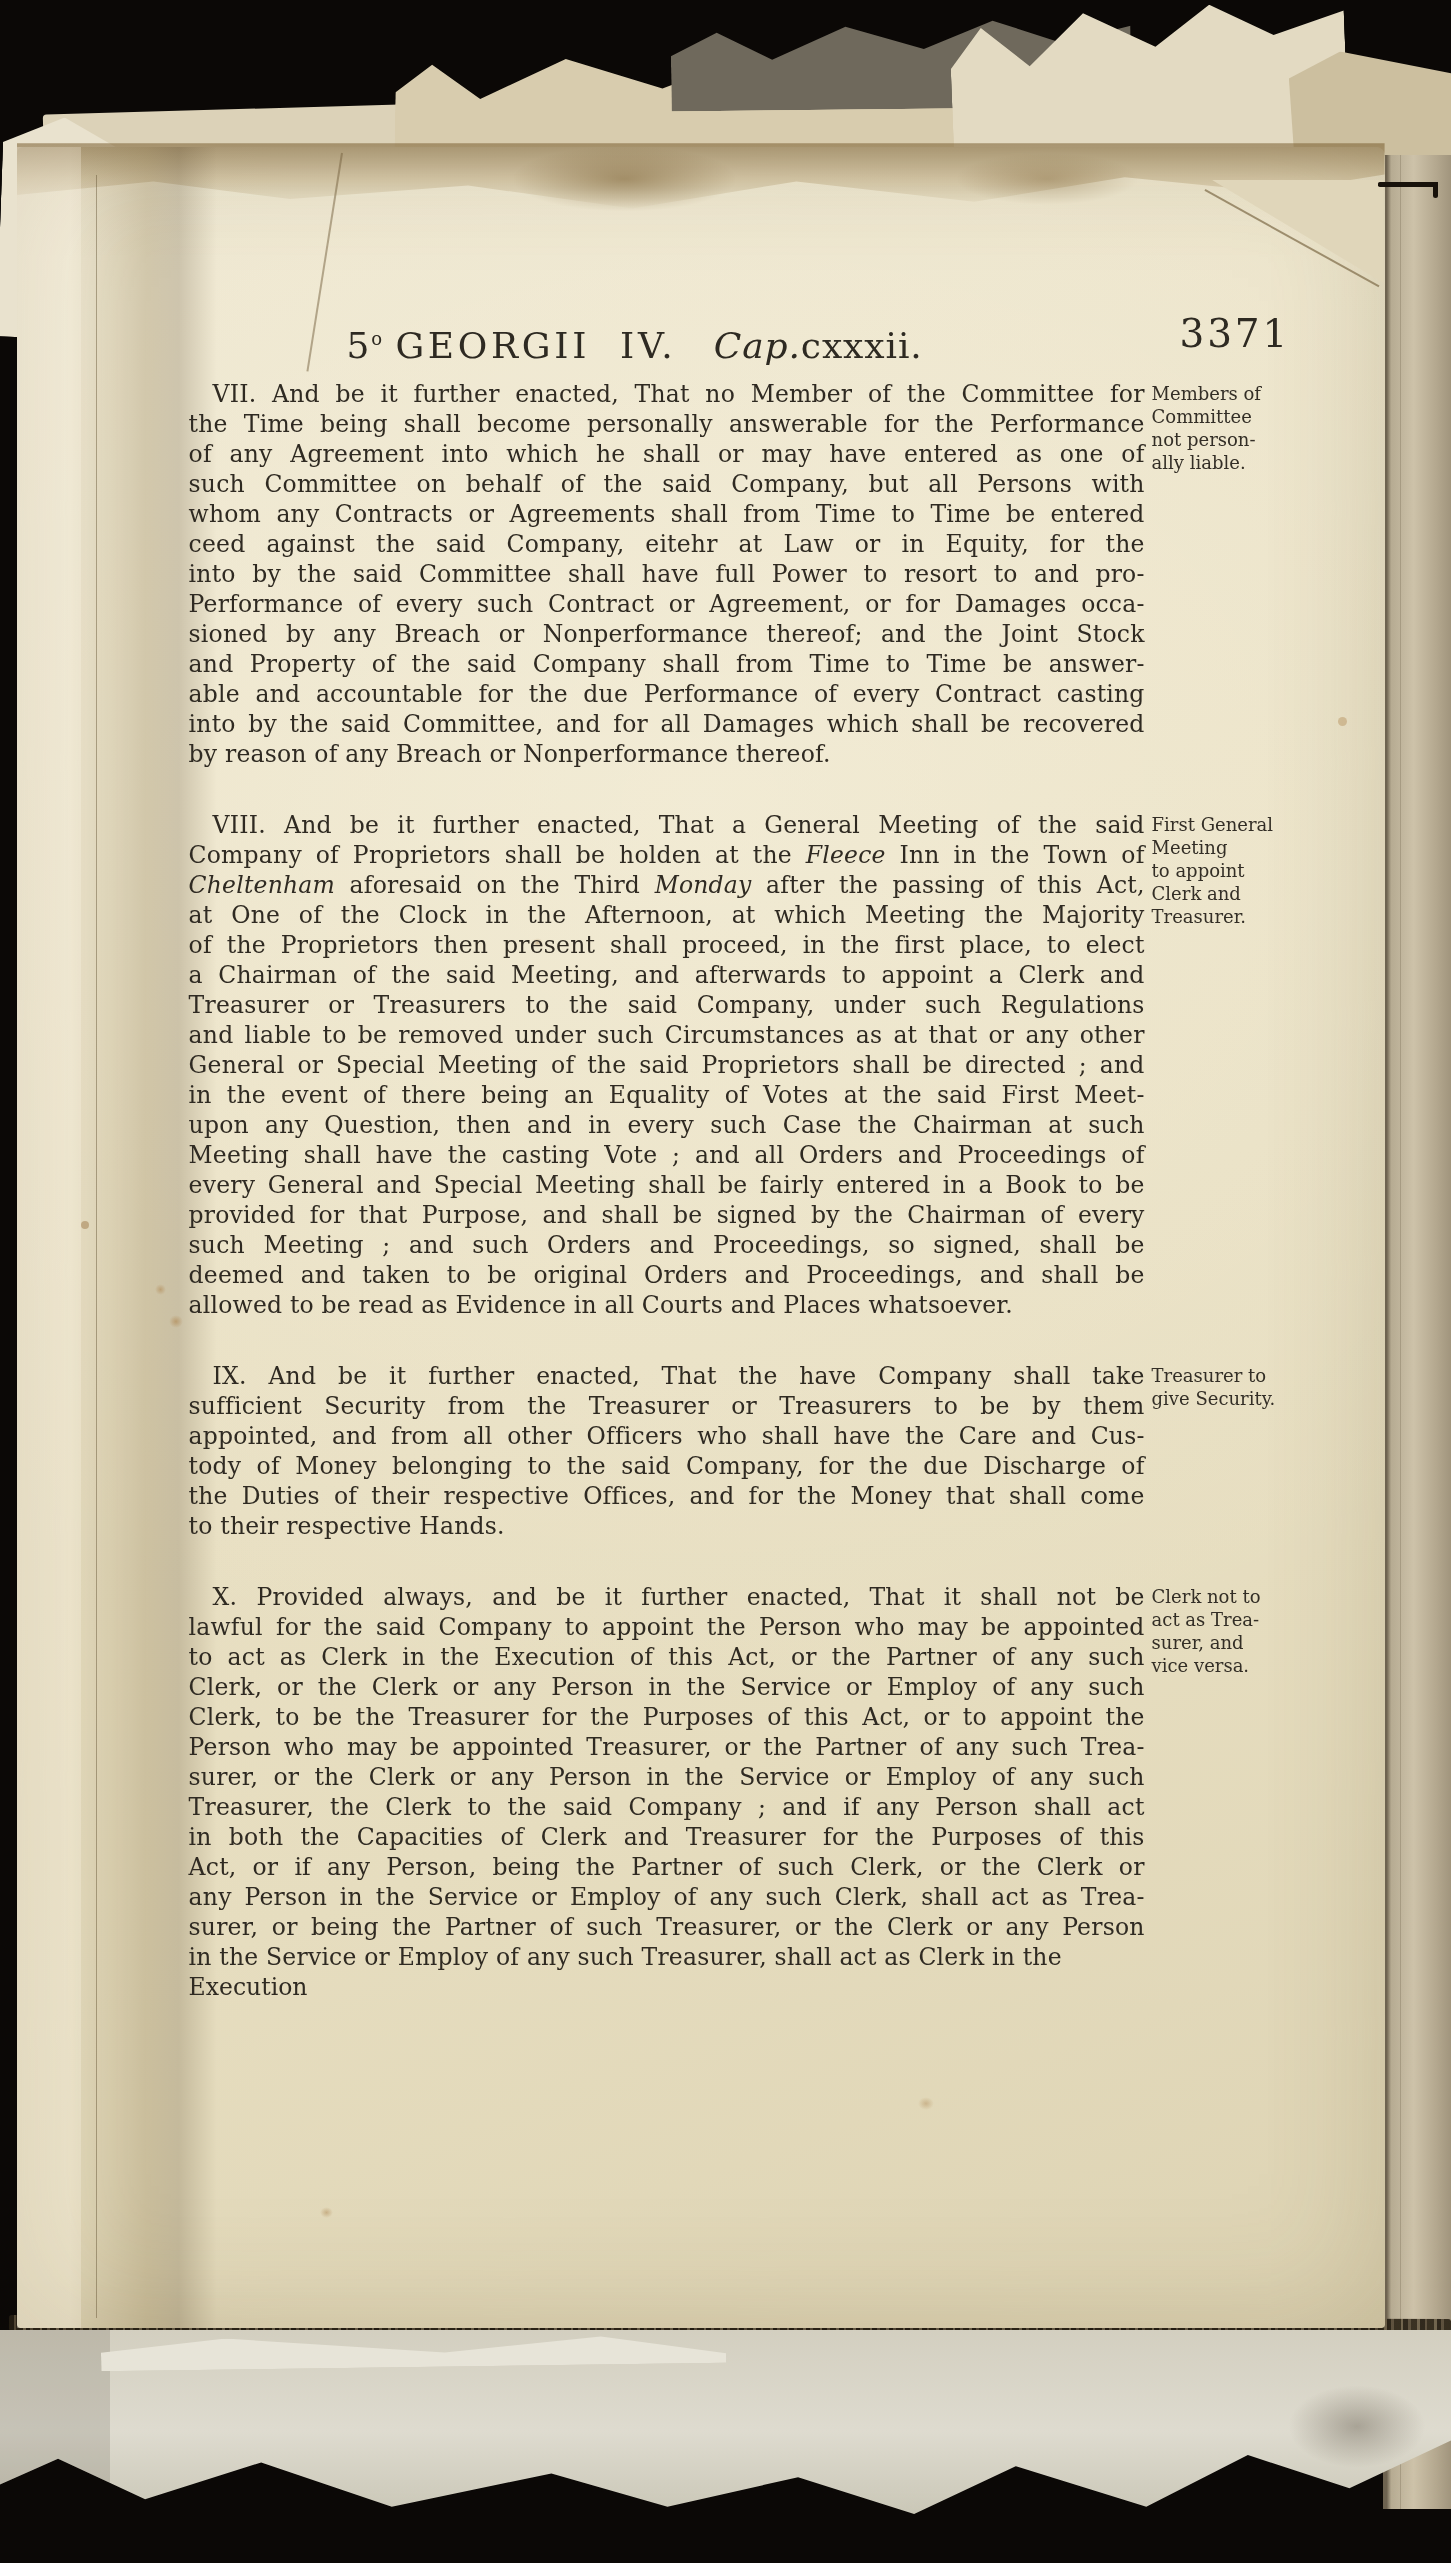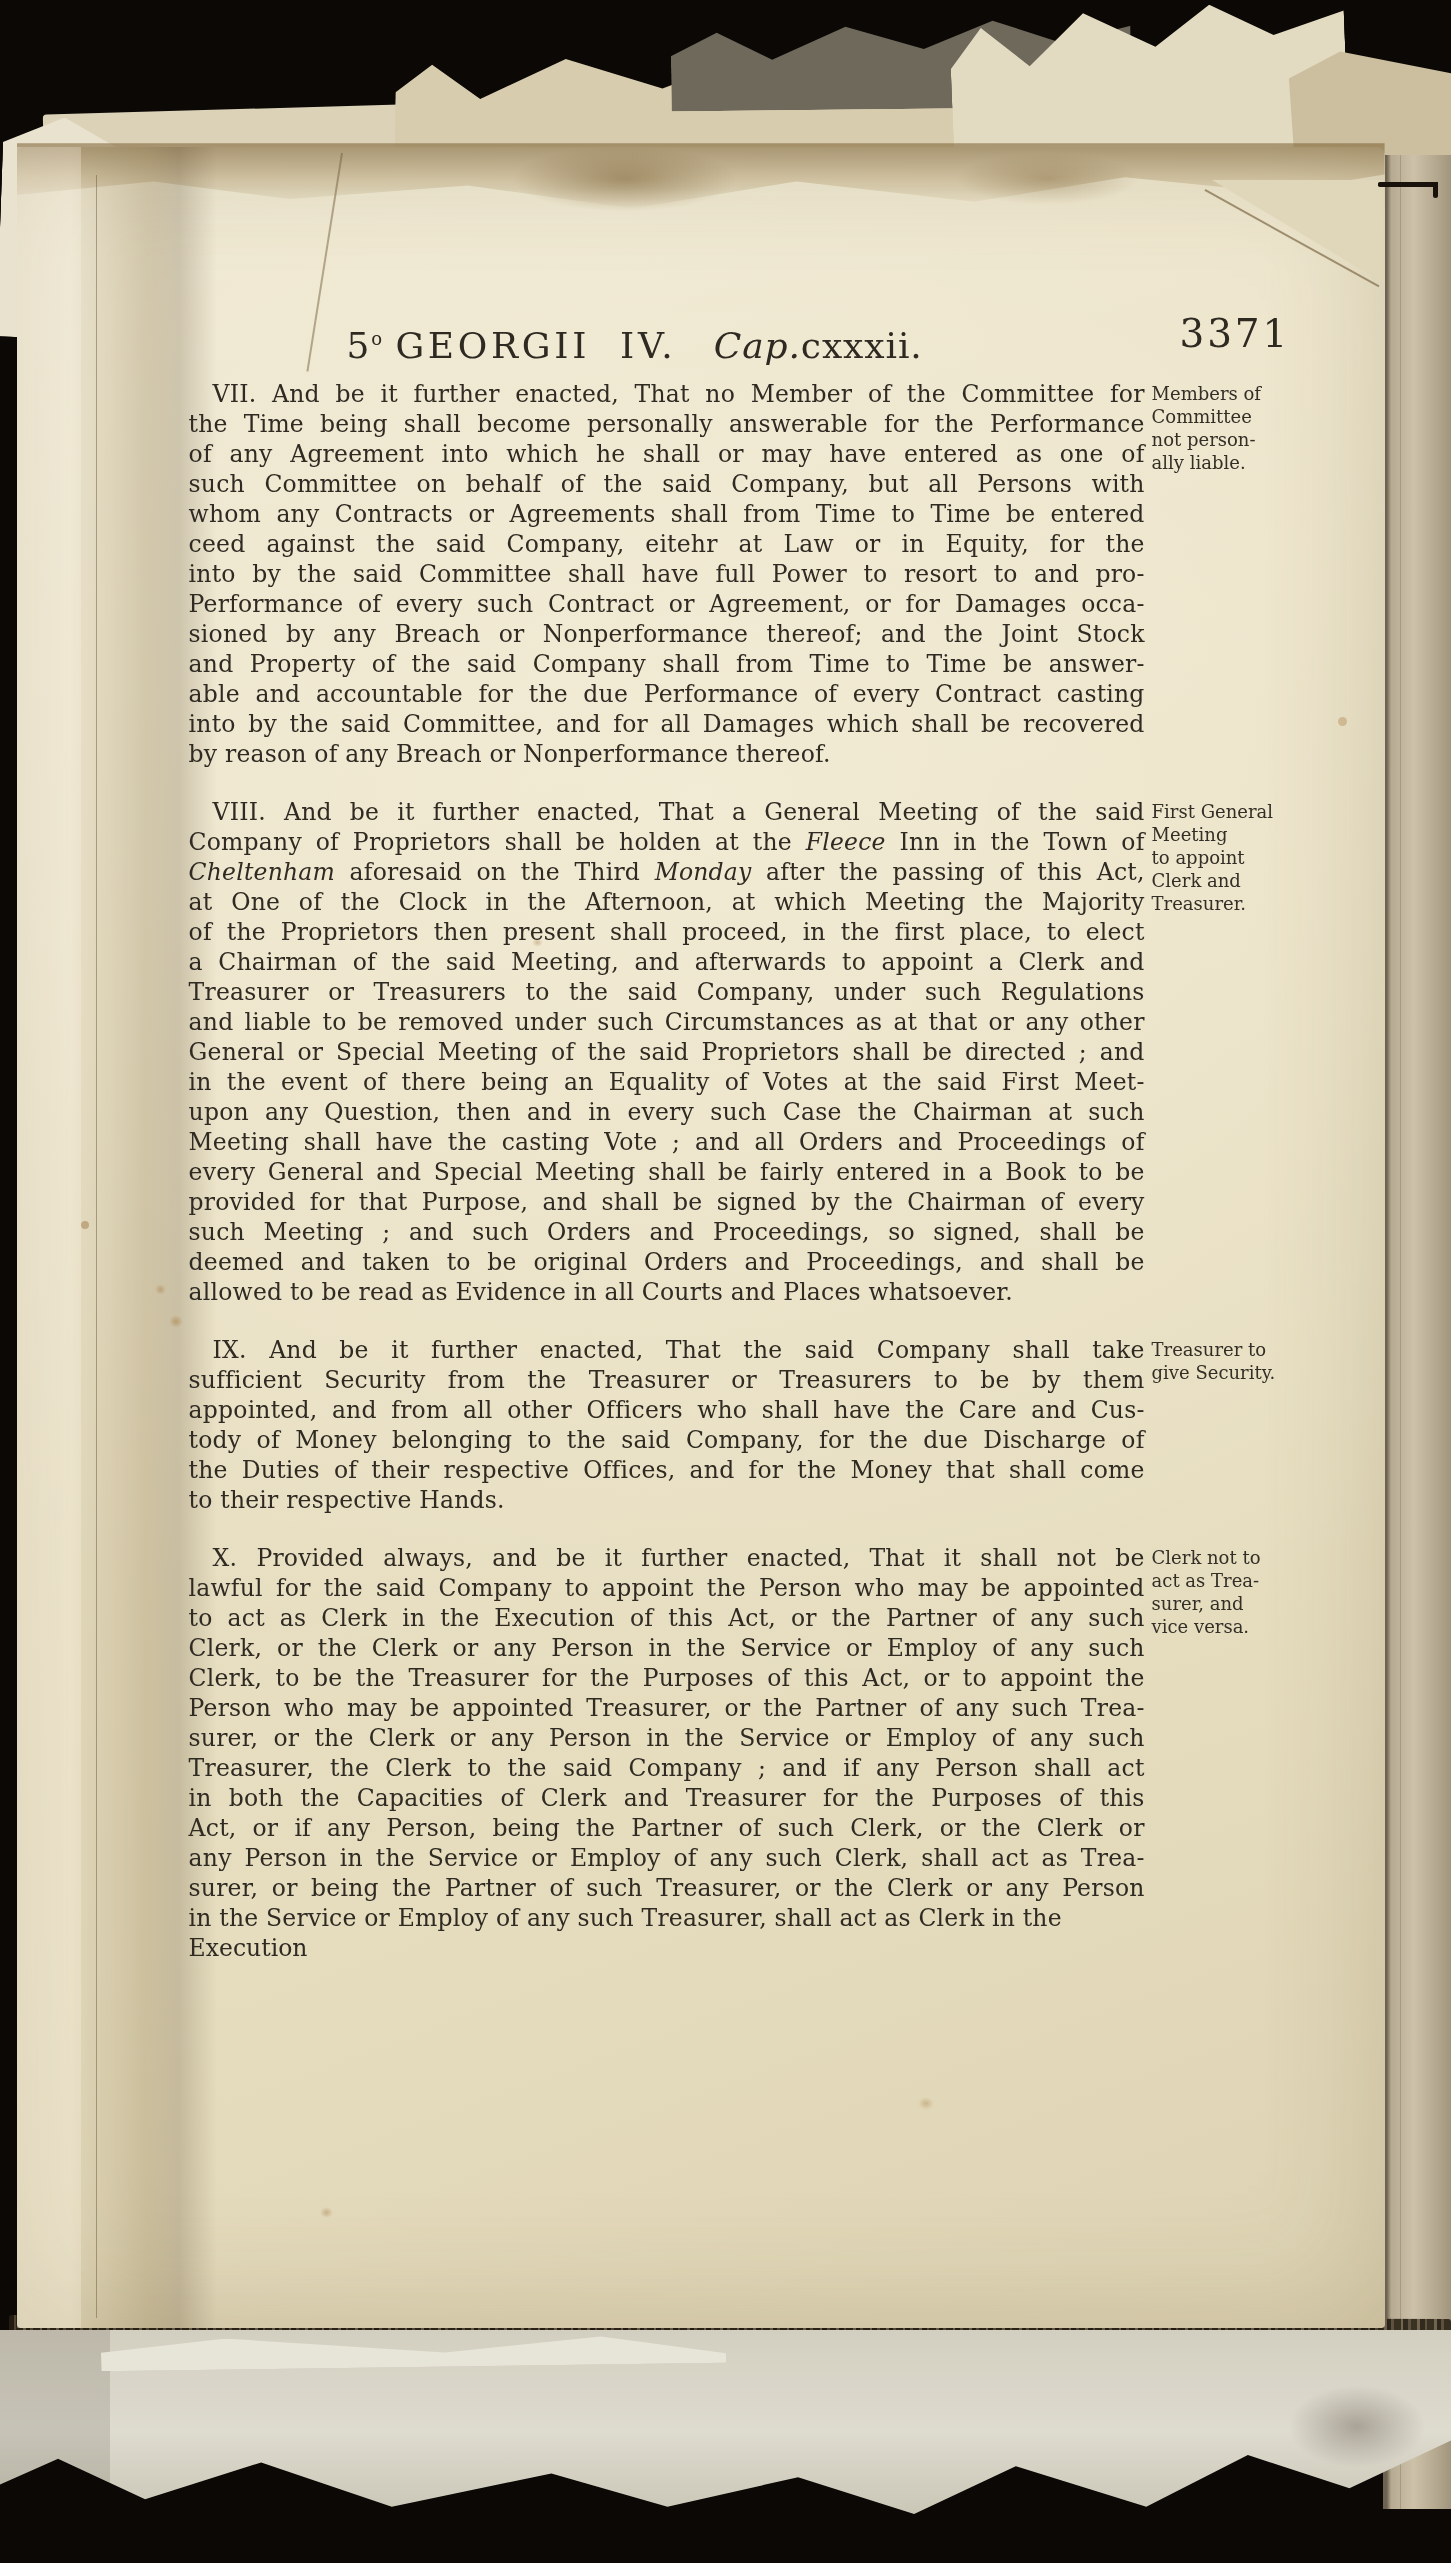--- a/index.html
+++ b/index.html
@@ -68,21 +68,21 @@
   
   .pg-header{position:absolute;left:172px;top:162px;width:1188px;height:57px;color:#2e2a22;}
   .title-group{position:absolute;left:158px;top:16px;font-size:36px;letter-spacing:1.8px;white-space:nowrap;}
   .title-group .monarch{letter-spacing:3.7px;word-spacing:14.7px;}
   .title-group sup{font-size:.5em;vertical-align:super;letter-spacing:0;}
   .title-group .cap{font-style:italic;margin-left:24px;letter-spacing:0.9px;}
   .title-group .chapnum{letter-spacing:0.9px;}
   .pg-num{position:absolute;left:991px;top:1.8px;font-size:39px;letter-spacing:2.8px;}
   .text-block{position:absolute;left:172px;top:232px;width:956px;color:#2f2a22;}
   .act-section{position:relative;}
-  .act-section + .act-section{margin-top:28px;}
+  .act-section + .act-section{margin-top:41px;}
   .line{font-size:23.5px;line-height:30px;text-align:justify;text-align-last:justify;
       letter-spacing:0.2px;white-space:nowrap;}
   .line.first{padding-left:24px;}
   .line.last{text-align-last:left;}
   .margin{position:absolute;left:963px;top:2.8px;width:221px;font-size:18px;line-height:23px;color:#332e26;}
   .catchword{font-size:23.5px;line-height:30px;padding-right:109px;color:#2f2a22;}
   i{font-style:italic;}
 </style>
 </head>
 <body>
@@ -171,21 +171,21 @@
           <div class="line">every General and Special Meeting shall be fairly entered in a Book to be</div>
           <div class="line">provided for that Purpose, and shall be signed by the Chairman of every</div>
           <div class="line">such Meeting ; and such Orders and Proceedings, so signed, shall be</div>
           <div class="line">deemed and taken to be original Orders and Proceedings, and shall be</div>
           <div class="line last">allowed to be read as Evidence in all Courts and Places whatsoever.</div>
         </div>
         <div class="margin">First General<br>Meeting<br>to appoint<br>Clerk and<br>Treasurer.</div>
       </section>
       <section class="act-section">
         <div>
-          <div class="line first">IX. And be it further enacted, That the said Company shall take</div>
+          <div class="line first">IX. And be it further enacted, That the have Company shall take</div>
           <div class="line">sufficient Security from the Treasurer or Treasurers to be by them</div>
           <div class="line">appointed, and from all other Officers who shall have the Care and Cus-</div>
           <div class="line">tody of Money belonging to the said Company, for the due Discharge of</div>
           <div class="line">the Duties of their respective Offices, and for the Money that shall come</div>
           <div class="line last">to their respective Hands.</div>
         </div>
         <div class="margin">Treasurer to<br>give Security.</div>
       </section>
       <section class="act-section">
         <div>

